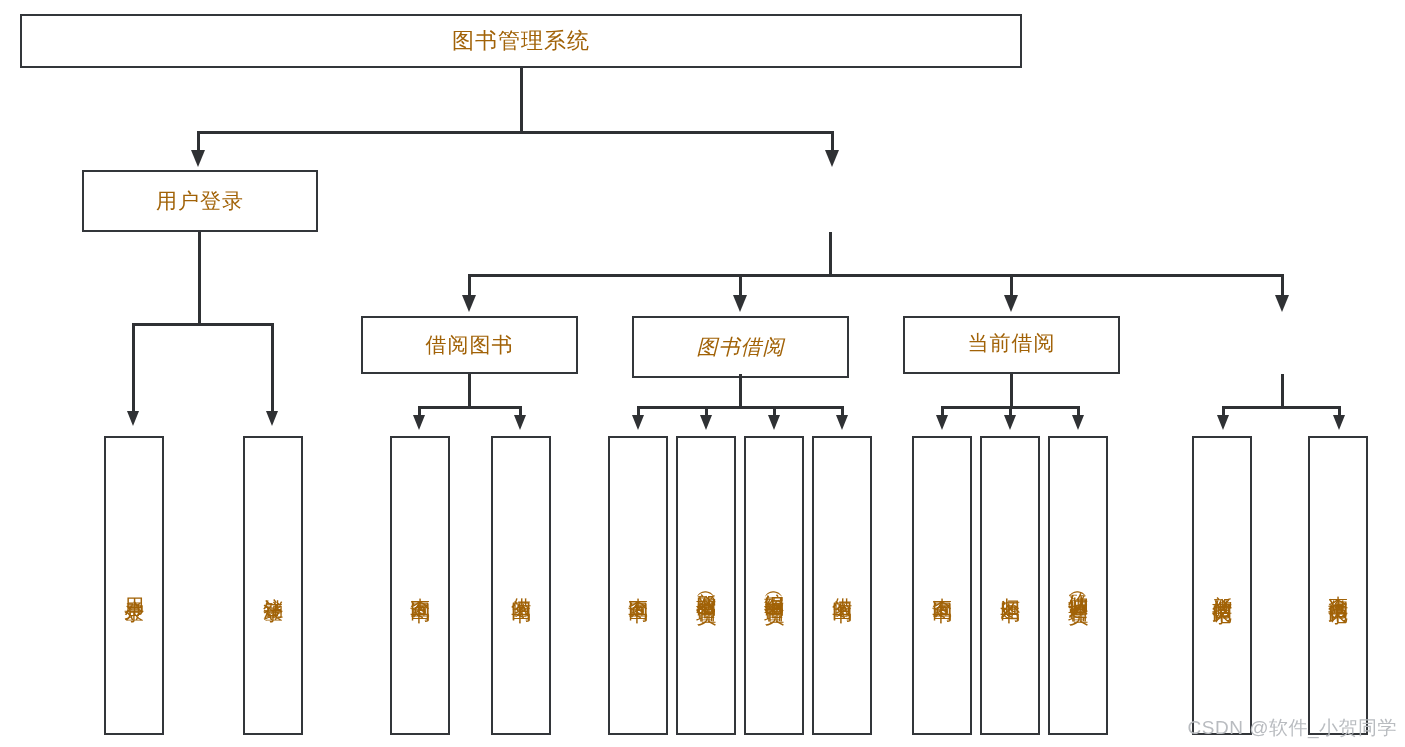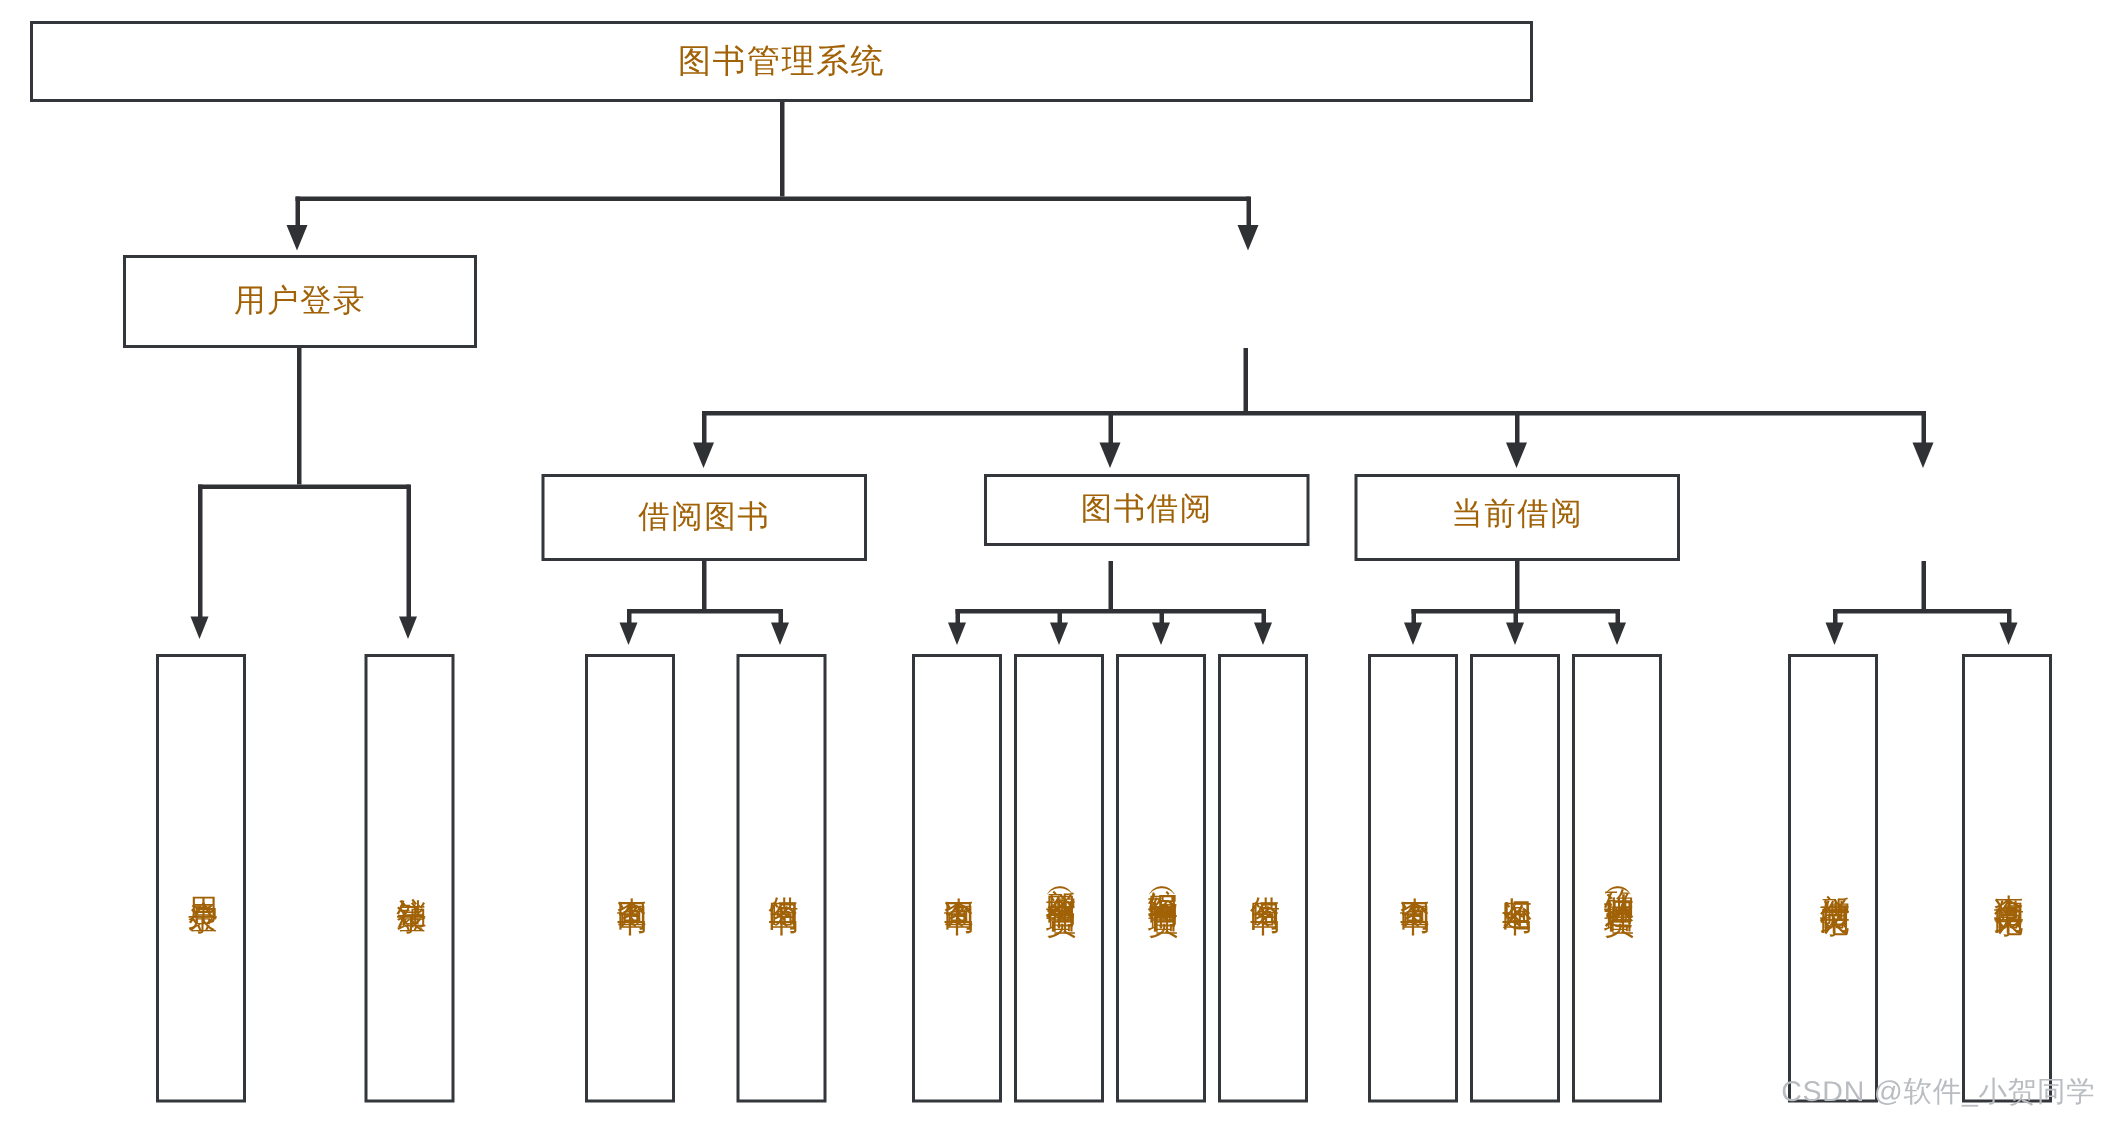--- a/index.html
+++ b/index.html
@@ -116,21 +116,21 @@
   <div class="ln v" style="left:739px; top:274px; height:24px;"></div>
   <div class="arrow" style="left:733px; top:295px;"></div>
   <div class="ln v" style="left:1010px; top:274px; height:24px;"></div>
   <div class="arrow" style="left:1004px; top:295px;"></div>
   <div class="ln v" style="left:1281px; top:274px; height:24px;"></div>
   <div class="arrow" style="left:1275px; top:295px;"></div>
 
   <div class="node horiz" style="left:361px; top:316px; width:217px; height:58px;">
     <span>借阅图书</span>
   </div>
-  <div class="node horiz" style="left:656px; top:316px; width:217px; height:48px;">
+  <div class="node horiz" style="left:632px; top:316px; width:217px; height:62px;font-style:italic;">
     <span>图书借阅</span>
   </div>
   <div class="node horiz" style="left:903px; top:316px; width:217px; height:58px;font-family:Liberation Mono, monospace;">
     <span>当前借阅</span>
   </div>
 
   <div class="ln v" style="left:468px; top:374px; height:32px;"></div>
   <div class="ln h" style="left:418px; top:406px; width:103px;"></div>
   <div class="ln v" style="left:418px; top:406px; height:12px;"></div>
   <div class="arrow small" style="left:413px; top:415px;"></div>

